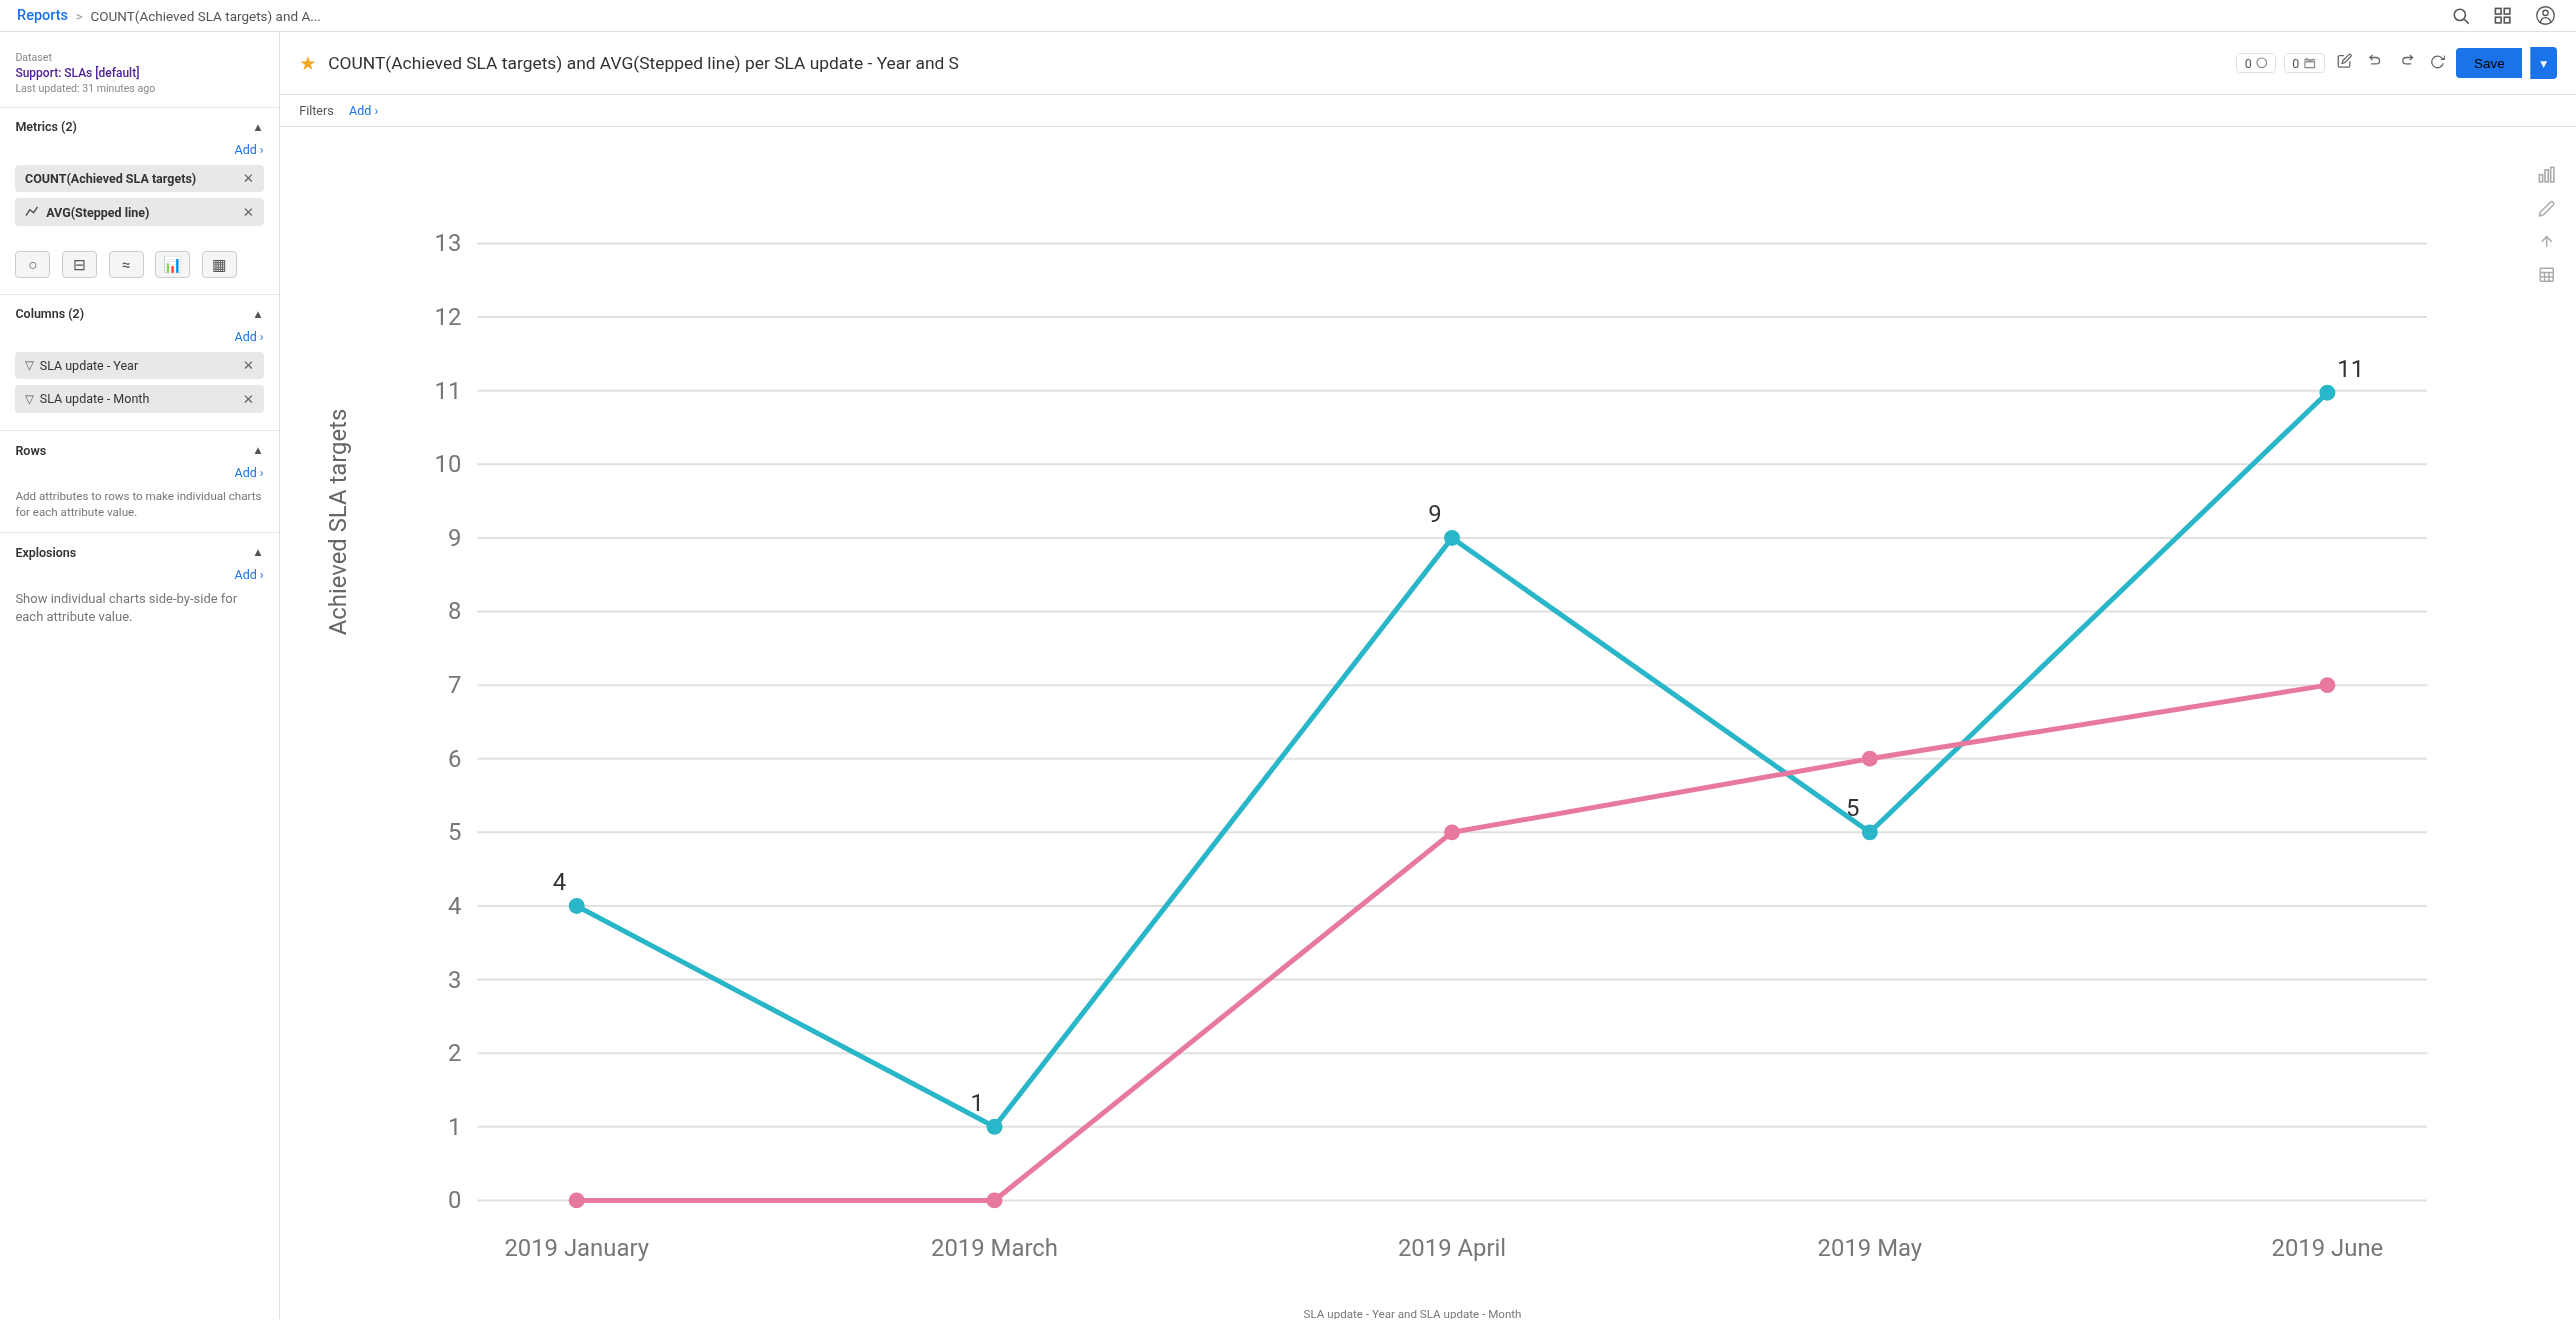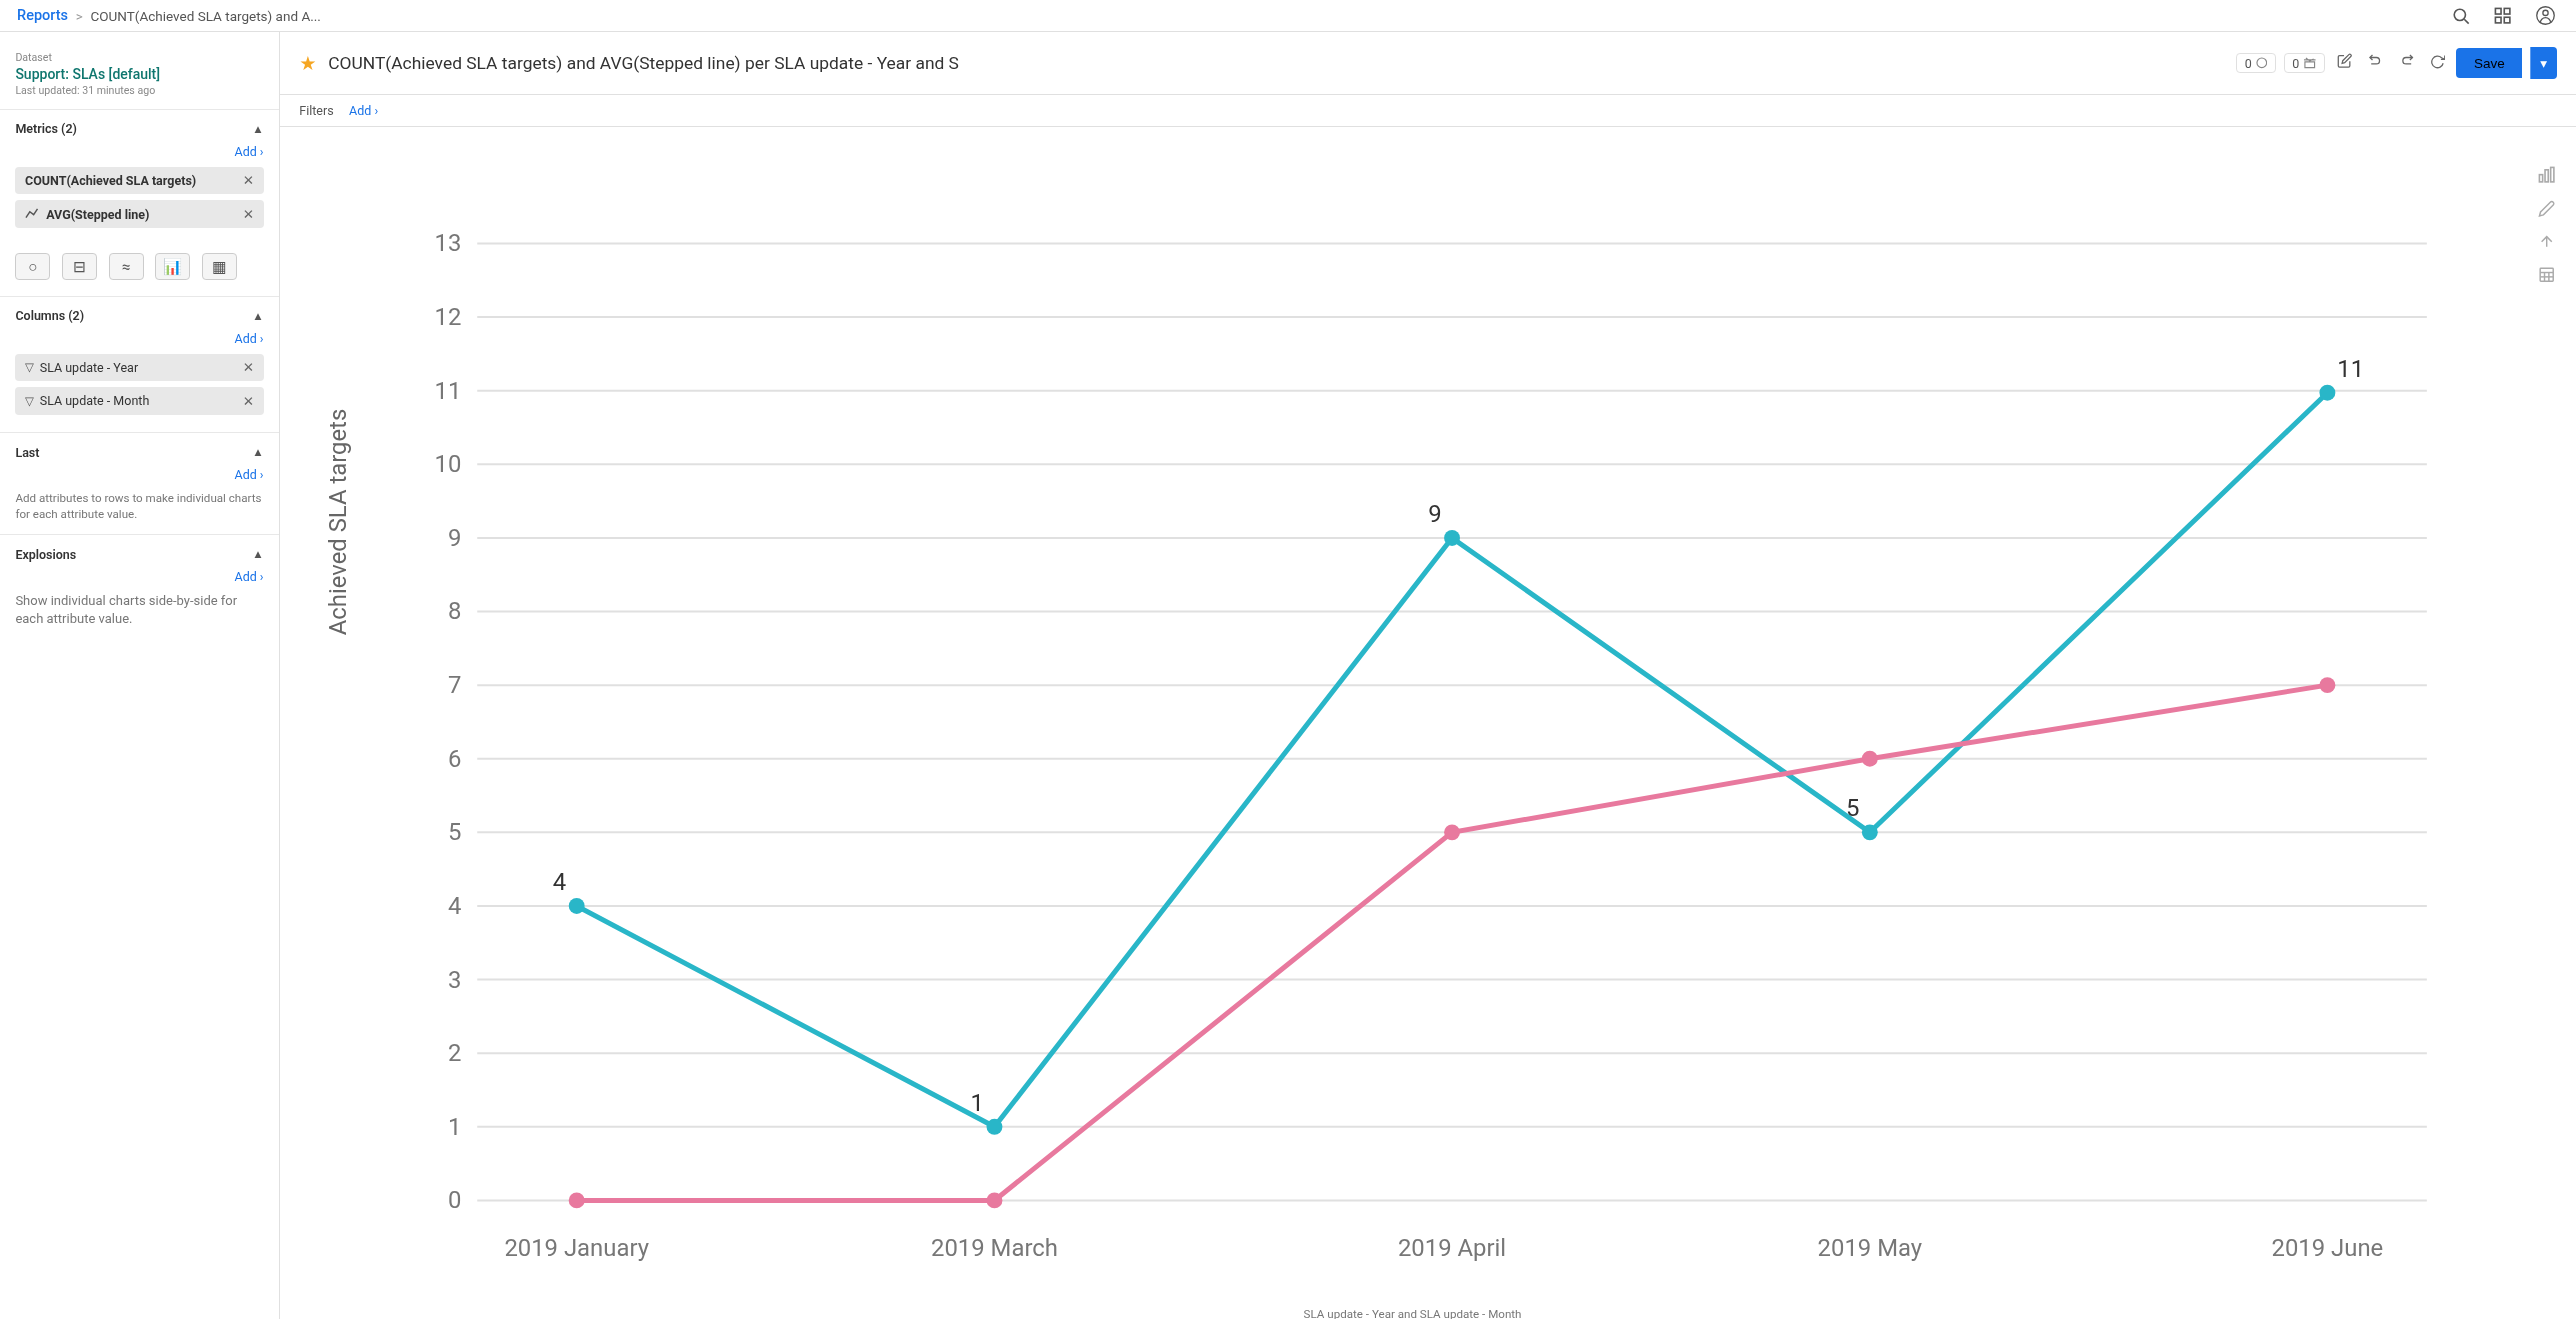--- a/index.html
+++ b/index.html
@@ -20,21 +20,21 @@
     
     .main-layout { display: flex; height: calc(100vh - 48px); justify-content: center; }
 
     
     .sidebar {
       width: 280px; min-width: 280px; border-right: 1px solid #e0e0e0;
       overflow-y: auto; padding: 11.6px 0;
     }
     .dataset-section { padding: 7.7px 15.4px 11.6px; border-bottom: 1px solid #e8e8e8; }
     .dataset-label { font-size: 10.6px; color: #888; margin-bottom: 1.9px; }
-    .dataset-name { font-size: 14px; color: #0f766e; font-weight: 500; }
+    .dataset-name { font-size: 12px; color: #4c1d95; font-weight: 500; }
     .dataset-updated { font-size: 10.6px; color: #888; margin-top: 1.9px; }
 
     .section { padding: 11.6px 15.4px; }
     .section-header { display: flex; align-items: center; justify-content: space-between; margin-bottom: 7.7px; }
     .section-title { font-size: 12.5px; font-weight: 600; color: #333; }
     .section-toggle { color: #555; font-size: 11.6px; cursor: pointer; }
     .add-link { color: #1a73e8; font-size: 12.5px; cursor: pointer; display: flex; justify-content: flex-end; margin-bottom: 7.7px; }
 
     .metric-tag {
       display: flex; align-items: center; justify-content: space-between;
@@ -206,21 +206,21 @@
           <span>SLA update - Month</span>
         </div>
         <span class="metric-close">✕</span>
       </div>
     </div>
 
     <hr class="section-divider">
 
     <div class="rows-section">
       <div class="section-header">
-        <span class="section-title">Last</span>
+        <span class="section-title">Rows</span>
         <span class="section-toggle">▲</span>
       </div>
       <div class="add-link">Add ›</div>
       <div class="rows-empty">Add attributes to rows to make individual charts for each attribute value.</div>
     </div>
 
     <hr class="section-divider">
 
     <div class="explosions-section">
       <div class="section-header">

